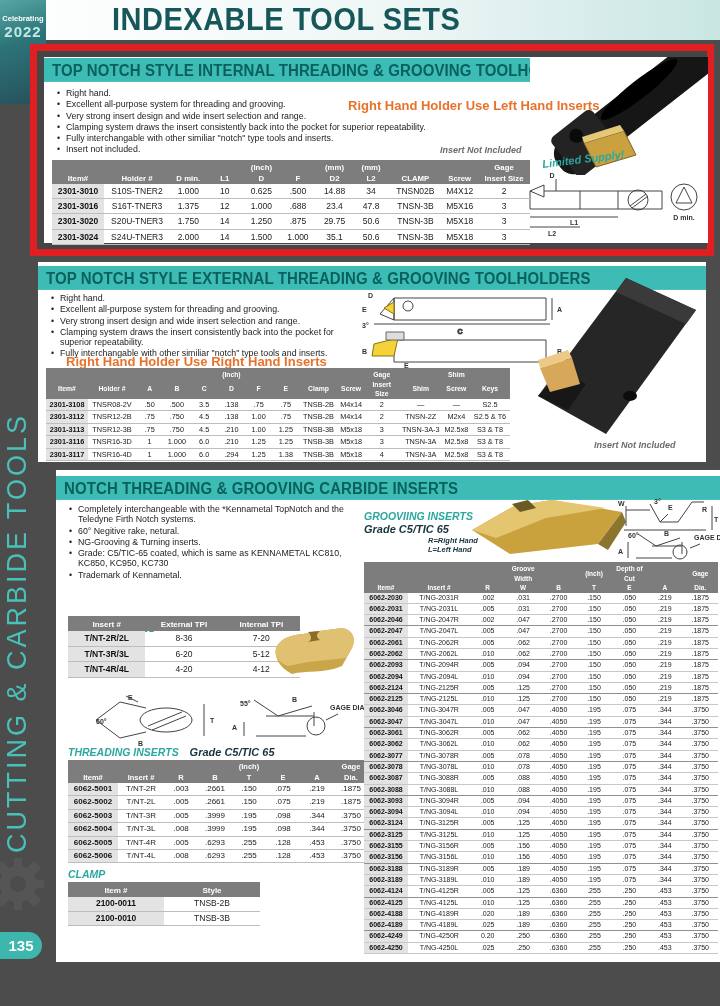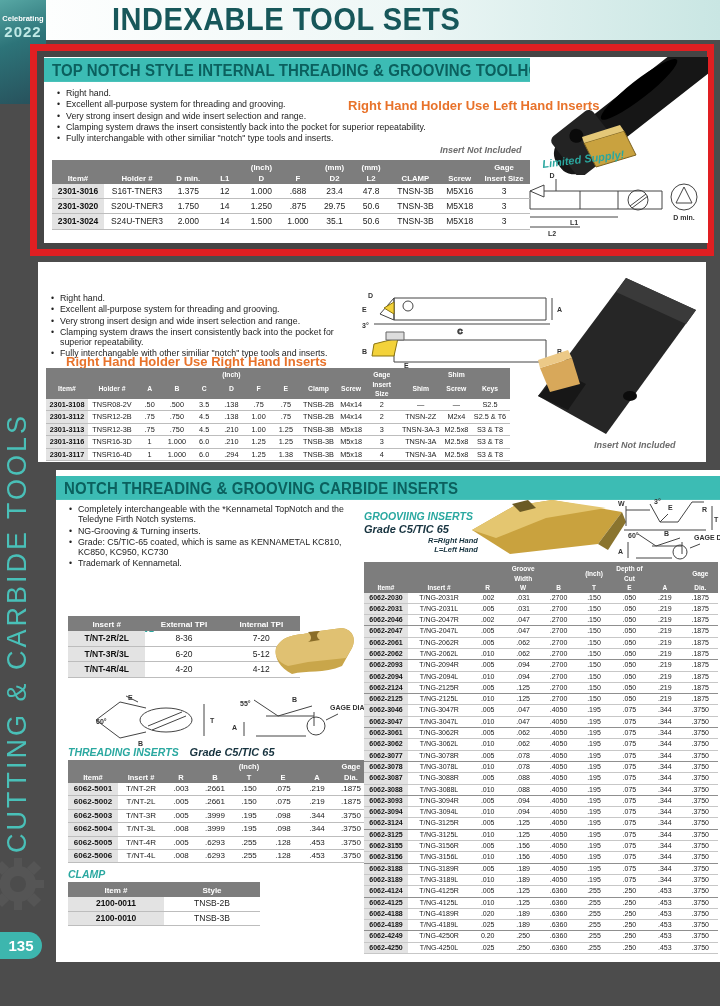--- a/index.html
+++ b/index.html
@@ -128,20 +128,21 @@
 
 <div class="redbox">
   <div class="p1">
     <div class="tealbar" style="left:0;top:1px;width:486px;">TOP NOTCH STYLE INTERNAL THREADING &amp; GROOVING TOOLHOLDERS</div>
     <ul class="bullets b1">
         <li>Right hand.</li>
         <li>Excellent all-purpose system for threading and grooving.</li>
         <li>Very strong insert design and wide insert selection and range.</li>
         <li>Clamping system draws the insert consistently back into the pocket for superior repeatability.</li>
         <li>Fully interchangable with other similiar "notch" type tools and inserts.</li>
+        <li>Insert not included.</li>
       </ul>
     <div class="orange-note" style="left:284px;top:41px;">Right Hand Holder Use Left Hand Inserts</div>
     <div class="not-included" style="left:396px;top:88px;">Insert Not Included</div>
 
     <svg class="dgm" style="position:absolute;left:488px;top:0;" width="176" height="118" viewBox="0 0 176 118">
       <g transform="rotate(-38 88 60)">
         <rect x="10" y="42" width="190" height="38" rx="16" fill="#161616"></rect>
         <ellipse cx="120" cy="50" rx="48" ry="9" fill="#000"></ellipse>
         <rect x="18" y="34" width="52" height="50" rx="6" fill="#232323"></rect>
         <circle cx="42" cy="48" r="7" fill="#0a0a0a"></circle>
@@ -195,20 +196,33 @@
             <th>D</th>
             <th>F</th>
             <th>D2</th>
             <th>L2</th>
             <th>CLAMP</th>
             <th>Screw</th>
             <th>Insert Size</th>
           </tr>
         </thead>
       <tbody>
+          <tr>
+            <td>2301-3010</td>
+            <td>S10S-TNER2</td>
+            <td>1.000</td>
+            <td>10</td>
+            <td>0.625</td>
+            <td>.500</td>
+            <td>14.88</td>
+            <td>34</td>
+            <td>TNSN02B</td>
+            <td>M4X12</td>
+            <td>2</td>
+          </tr>
           <tr>
             <td>2301-3016</td>
             <td>S16T-TNER3</td>
             <td>1.375</td>
             <td>12</td>
             <td>1.000</td>
             <td>.688</td>
             <td>23.4</td>
             <td>47.8</td>
             <td>TNSN-3B</td>
@@ -240,20 +254,21 @@
             <td>TNSN-3B</td>
             <td>M5X18</td>
             <td>3</td>
           </tr>
         </tbody>
     </table>
   </div>
 </div>
 
 <div class="panel p2">
+  <div class="tealbar" style="left:0;top:4px;width:668px;">TOP NOTCH STYLE EXTERNAL THREADING &amp; GROOVING TOOLHOLDERS</div>
   <ul class="bullets b2">
       <li>Right hand.</li>
       <li>Excellent all-purpose system for threading and grooving.</li>
       <li>Very strong insert design and wide insert selection and range.</li>
       <li>Clamping system draws the insert consistently back into the pocket for superior repeatability.</li>
       <li>Fully interchangable with other similiar "notch" type tools and inserts.</li>
     </ul>
   <div class="orange-note" style="left:8px;top:92px;">Right Hand Holder Use Right Hand Inserts</div>
 
   <svg class="dgm" style="position:absolute;left:322px;top:26px;" width="206" height="80" viewBox="0 0 206 80">
@@ -405,20 +420,21 @@
           <td>S3 &amp; T8</td>
         </tr>
       </tbody>
   </table>
 </div>
 
 <div class="panel p3">
   <div class="tealbar" style="left:0;top:6px;width:668px;">NOTCH THREADING &amp; GROOVING CARBIDE INSERTS</div>
   <ul class="bullets b3">
       <li>Completely interchangeable with the *Kennametal TopNotch and the Teledyne Firth Notch systems.</li>
+      <li>60° Negitive rake, netural.</li>
       <li>NG-Grooving &amp; Turning inserts.</li>
       <li>Grade: C5/TIC-65 coated, which is same as KENNAMETAL KC810, KC850, KC950, KC730</li>
       <li>Trademark of Kennametal.</li>
     </ul>
 
   <div class="sub-head" style="left:12px;top:132px;margin-top:20px;">SPECIFICATIONS</div>
   <table class="ct tspec">
     <thead>
         <tr>
           <th>Insert #</th>
@@ -592,21 +608,21 @@
         </tr>
         <tr>
           <td>2100-0010</td>
           <td>TNSB-3B</td>
         </tr>
       </tbody>
   </table>
 
   <div class="sub-head" style="left:308px;top:40px;">GROOVIING INSERTS</div>
   <div class="grade" style="position:absolute;left:308px;top:53px;">Grade C5/TIC 65</div>
-  <div class="hand-note" style="left:372px;top:66px;text-align:right;">
+  <div class="hand-note" style="left:372px;top:66px;">
     <div>R=Right Hand</div>
     <div>L=Left Hand</div>
   </div>
 
   <svg class="dgm" style="position:absolute;left:400px;top:24px;" width="180" height="64" viewBox="0 0 180 64">
     <polygon points="16,36 58,12 96,6 166,18 142,50 54,60" fill="#c9a23e"></polygon>
     <polygon points="16,36 58,12 96,6 150,14 90,24 40,44" fill="#e4c670"></polygon>
     <polygon points="56,10 72,6 80,14 64,18" fill="#6b5a24"></polygon>
     <polygon points="142,50 166,18 170,28 152,56" fill="#8a742e"></polygon>
   </svg>

